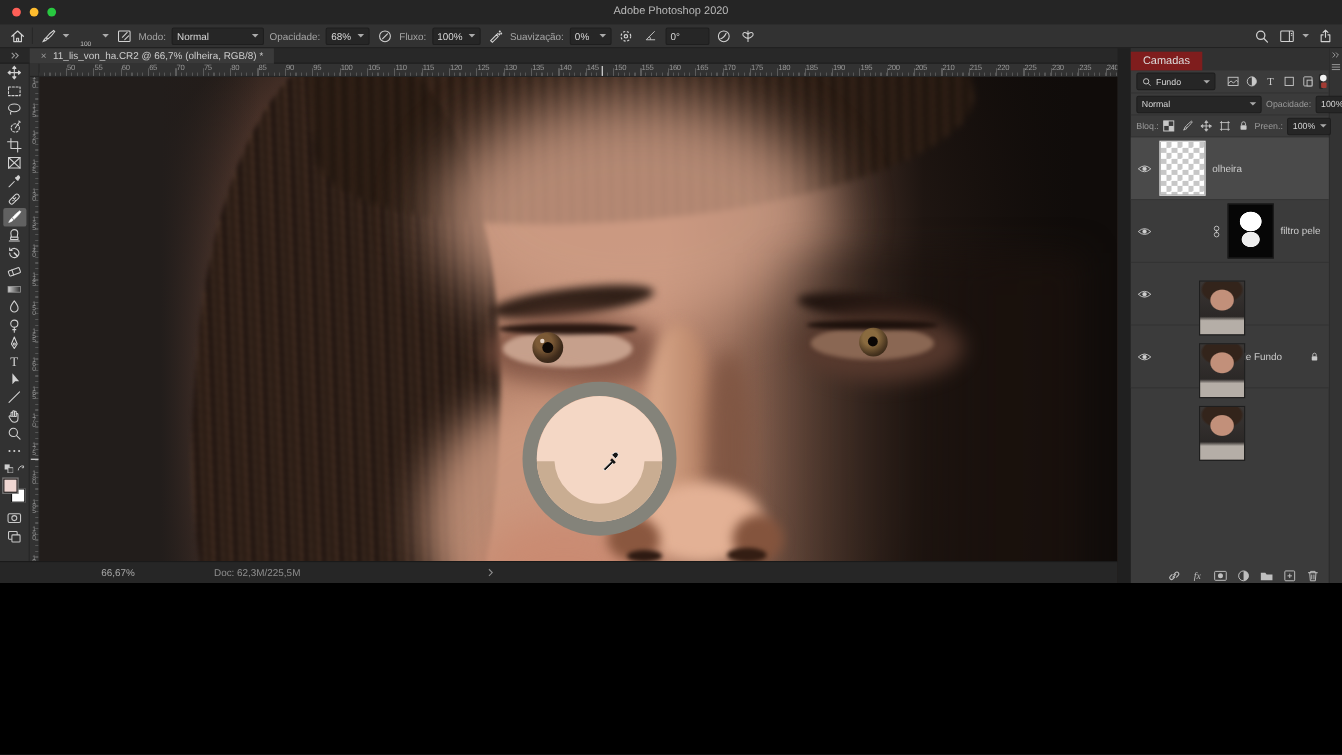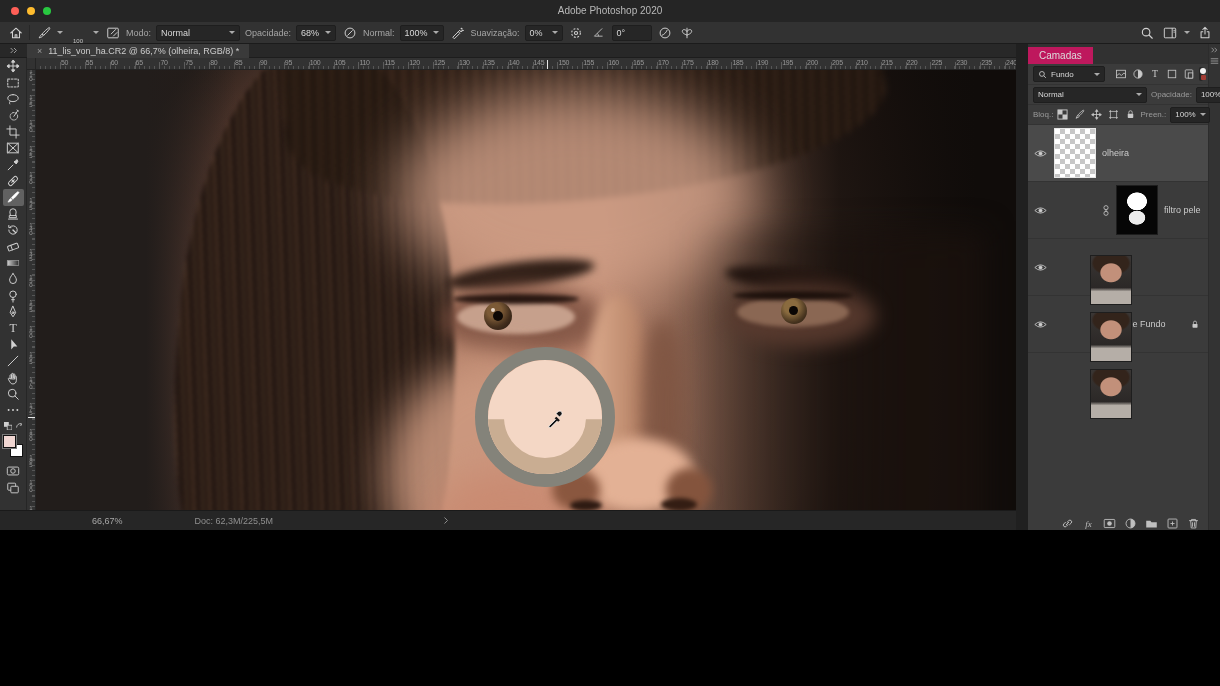--- a/index.html
+++ b/index.html
@@ -112,21 +112,21 @@
   .sb-zoom{margin-left:92px;color:#a8a8a8;}
   .sb-doc{margin-left:72px;}
   .sb-chev{margin-left:170px;}
   
   .gutter{position:absolute;left:1016px;top:44px;width:12px;bottom:0;background:#202020;}
   .panel{position:absolute;left:1028px;top:44px;width:192px;bottom:0;background:#3b3b3b;}
   .panel-edge{position:absolute;right:0;top:0;width:12px;bottom:0;background:#333;border-left:1px solid #2c2c2c;box-sizing:border-box;
               display:flex;flex-direction:column;align-items:center;padding-top:3px;gap:4px;}
   .pcontent{position:absolute;left:0;top:0;right:12px;bottom:0;}
   .ptabrow{height:20px;background:#313131;display:flex;align-items:flex-end;}
-  .ptab{height:17px;background:#be185d;padding:0 11px;display:flex;align-items:center;font-size:10px;color:#dcdcdc;}
+  .ptab{height:17px;background:#7f1d1d;padding:0 11px;display:flex;align-items:center;font-size:10px;color:#dcdcdc;}
   .prow{display:flex;align-items:center;gap:4px;padding:0 5px;font-size:8px;color:#9b9b9b;}
   .pfilter{height:20px;border-bottom:1px solid #333;}
   .pficons{display:flex;gap:5px;margin-left:6px;align-items:center;}
   .ptoggle{width:8px;height:14px;border-radius:4px;background:#262626;margin-left:4px;position:relative;}
   .ptoggle::before{content:"";position:absolute;left:1px;top:1px;width:6px;height:6px;border-radius:50%;background:#f2f2f2;}
   .ptoggle::after{content:"";position:absolute;left:1.5px;bottom:1.5px;width:5px;height:5px;border-radius:1px;background:#a23c34;}
   .pblend{height:19px;border-bottom:1px solid #333;}
   .plock{height:19px;border-bottom:1px solid #333;}
   .plicons{display:flex;gap:6px;align-items:center;}
   .ml-auto{margin-left:auto;}
@@ -199,21 +199,21 @@
     <span class="field" style="width:30px">
       <span style="flex:1">68%</span>
         <span class="caret"></span>
     </span>
     <span class="obicon">
         <svg viewBox="0 0 16 16" width="14" height="14" fill="none" stroke="#d2d2d2" stroke-width="1.1">
           <circle cx="8" cy="8" r="5.6"></circle>
           <path d="M5.4 10.6l5.2-5.2" stroke-linecap="round"></path>
         </svg>
       </span>
-    <span>Normal:</span>
+    <span>Fluxo:</span>
     <span class="field" style="width:34px">
       <span style="flex:1">100%</span>
         <span class="caret"></span>
     </span>
     <span class="obicon">
         <svg viewBox="0 0 16 16" width="14" height="14" fill="none" stroke="#d2d2d2" stroke-width="1.1" stroke-linecap="round">
           <path d="M3.5 12.5l6-6 1.8 1.8-6 6zM9.5 6.5l1.6-1.6"></path>
           <circle cx="13" cy="3" r=".5" fill="#d2d2d2"></circle>
           <circle cx="14.5" cy="5" r=".5" fill="#d2d2d2"></circle>
           <circle cx="12.5" cy="6" r=".5" fill="#d2d2d2"></circle>

